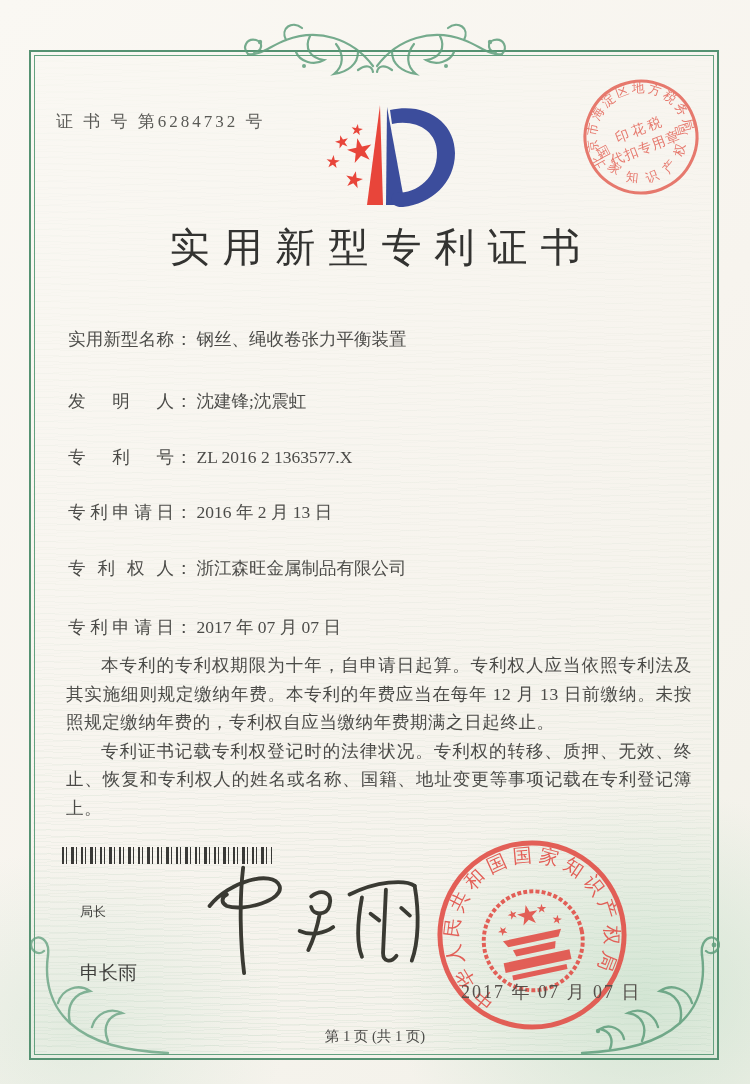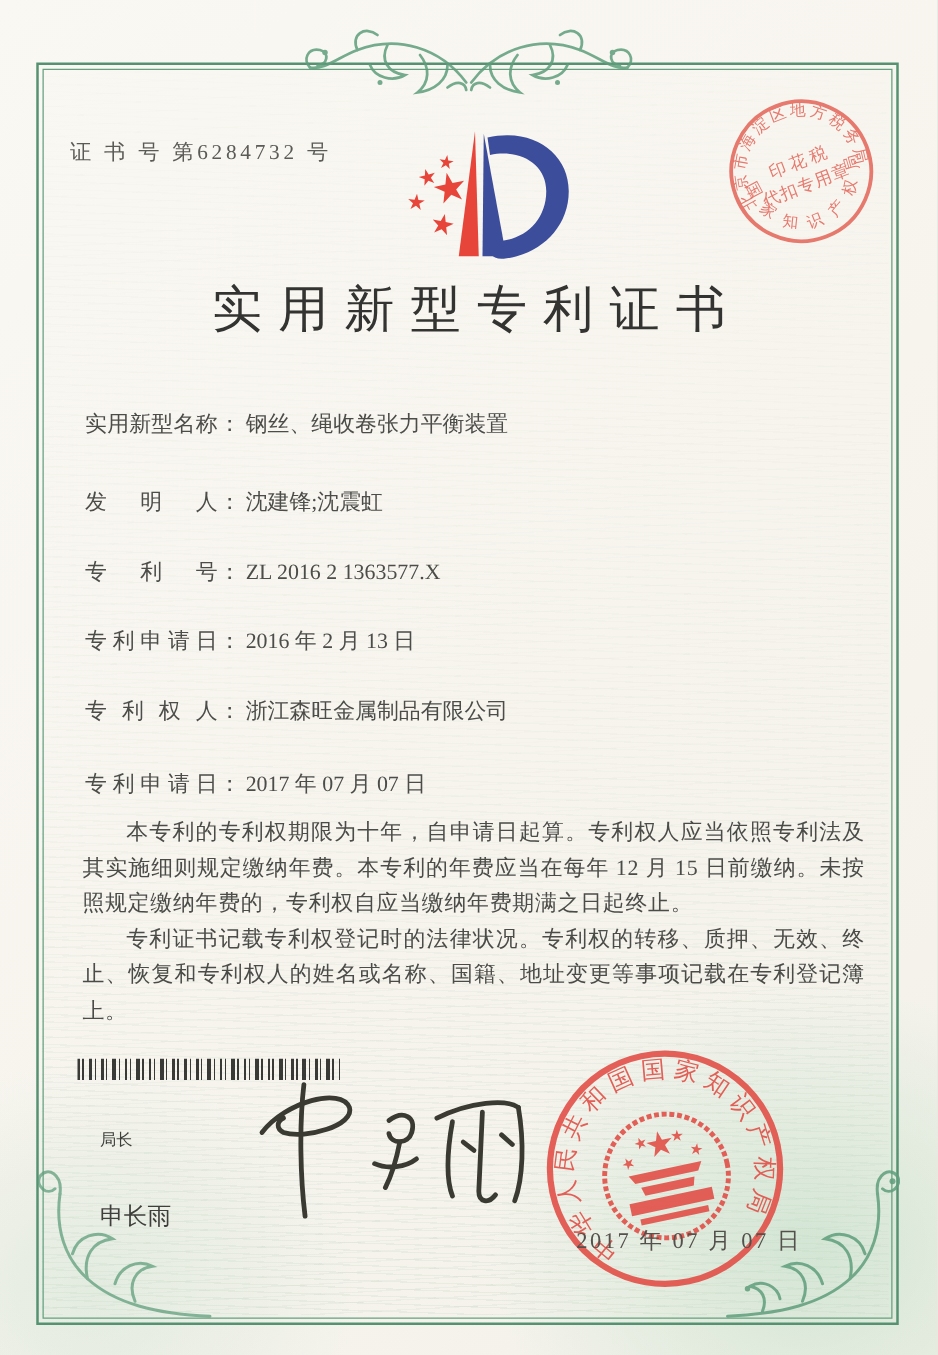--- a/index.html
+++ b/index.html
@@ -144,21 +144,21 @@
     </div>
     <div class="frow" style="top:556px;">
       <span class="flabel">专利权人</span><span class="fsep">：</span><span>浙江森旺金属制品有限公司</span>
     </div>
     <div class="frow" style="top:615px;">
       <span class="flabel">专利申请日</span><span class="fsep">：</span><span>2017 年 07 月 07 日</span>
     </div>
   </div>
 
   <div class="paras">
-    <p>本专利的专利权期限为十年，自申请日起算。专利权人应当依照专利法及其实施细则规定缴纳年费。本专利的年费应当在每年 12 月 15 日前缴纳。未按照规定缴纳年费的，专利权自应当缴纳年费期满之日起终止。</p>
+    <p>本专利的专利权期限为十年，自申请日起算。专利权人应当依照专利法及其实施细则规定缴纳年费。本专利的年费应当在每年 12 月 13 日前缴纳。未按照规定缴纳年费的，专利权自应当缴纳年费期满之日起终止。</p>
     <p>专利证书记载专利权登记时的法律状况。专利权的转移、质押、无效、终止、恢复和专利权人的姓名或名称、国籍、地址变更等事项记载在专利登记簿上。</p>
   </div>
 
   <div class="barcode"></div>
 
   <div class="sig-role">局长</div>
   <div class="sig-name">申长雨</div>
 
   <svg class="signature" width="235" height="115" viewBox="0 0 240 120">
     <g stroke="#3a3a33" fill="none" stroke-width="4" stroke-linecap="round" stroke-linejoin="round">
@@ -192,14 +192,15 @@
       <use href="#star" transform="translate(115,76) scale(5) rotate(10)"></use>
       <use href="#star" transform="translate(128,90) scale(5) rotate(20)"></use>
       <path d="M70,100 L130,100 L126,107 L74,107 Z"></path>
       <path d="M78,111 L122,111 L120,118 L80,118 Z"></path>
       <path d="M66,122 L134,122 L134,132 L66,132 Z"></path>
       <rect x="72" y="136" width="56" height="5"></rect>
     </g>
   </svg>
   <div class="seal-date">2017 年 07 月 07 日</div>
 
+  <div class="footer">第 1 页 (共 1 页)</div>
 
 </div>
 
 </body></html>

